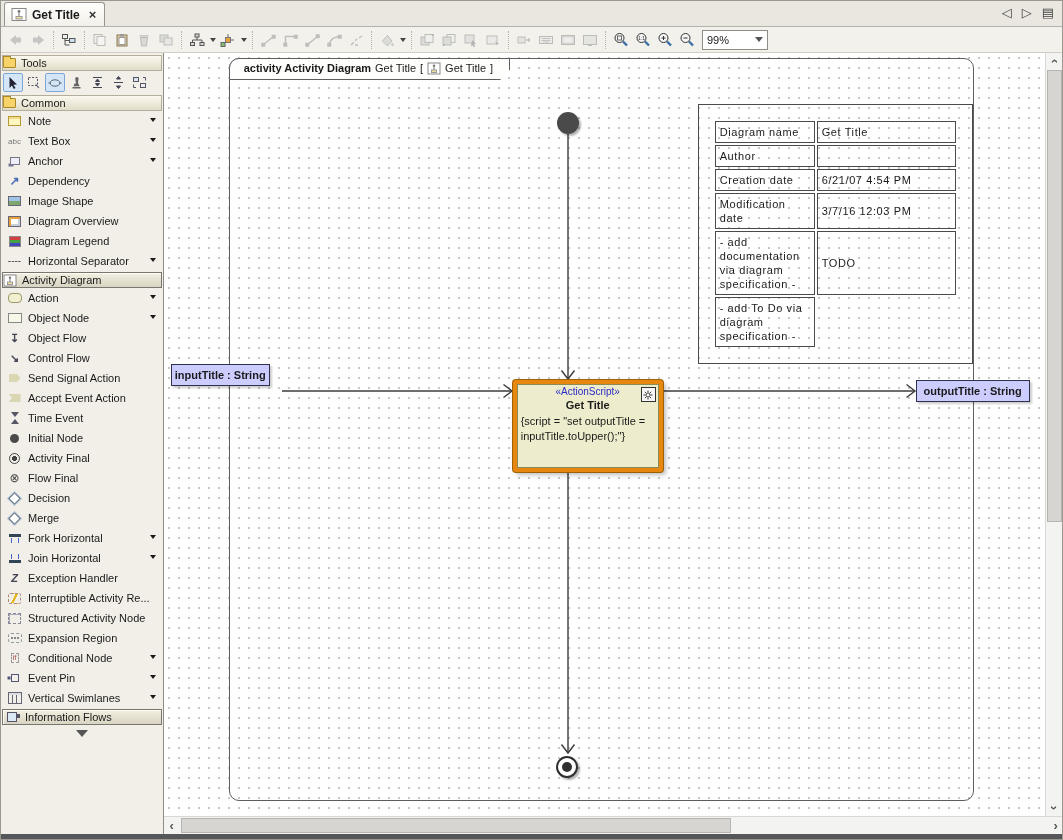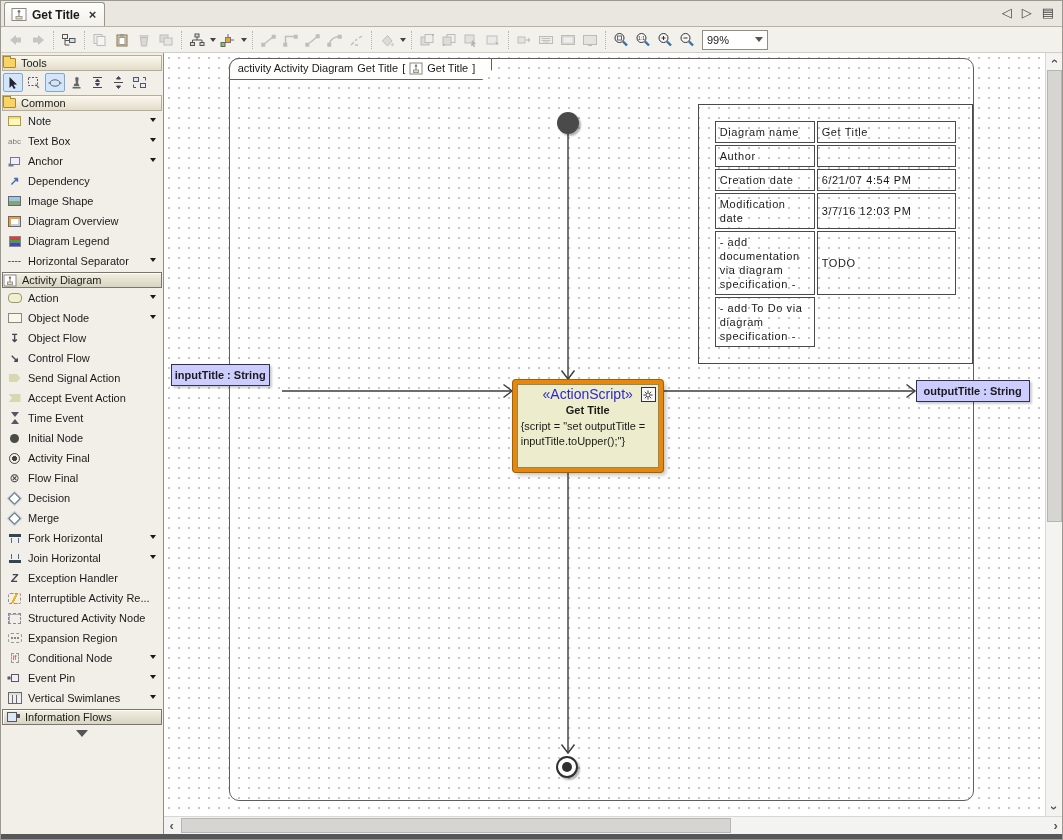--- a/index.html
+++ b/index.html
@@ -80,33 +80,33 @@
      background:linear-gradient(180deg,#DDD 0 2px,transparent 2px),linear-gradient(90deg,transparent 3px,#667 3px 4px,transparent 4px 7px,#667 7px 8px,transparent 8px);}
   .i-infoflow::before{content:"";width:8px;height:8px;border:1px solid #556;background:#DDE8F5;display:block;box-shadow:6px -1px 0 -3px #556;}
   
   .canvas-wrap{position:relative;width:900px;height:781px;background:#FFF;}
   .canvas{position:absolute;left:0;top:0;width:900px;height:763px;background:#FFF;
           background-image:radial-gradient(circle,#C6C6C6 1px,transparent 1.2px);background-size:10px 10px;overflow:hidden;}
   .frame{position:absolute;left:65px;top:5px;width:745px;height:743px;border:1px solid #5E5E5E;border-radius:10px;}
   .frame-tab{position:absolute;left:65px;top:5px;height:22px;display:flex;align-items:center;gap:4px;
              padding:0 16px 2px 8px;background:#FEFEFC;border:1px solid #5E5E5E;border-top-left-radius:10px;
              clip-path:polygon(0 0,100% 0,100% 52%,calc(100% - 10px) 100%,0 100%);font-size:11px;white-space:nowrap;}
-  .frame-tab b{font-weight:normal;}
+  .frame-tab b{font-weight:bold;margin-left:6px;}
   .conn{position:absolute;left:0;top:0;z-index:1;}
   .node{z-index:2;}
   .initial-node{position:absolute;left:393px;top:59px;width:22px;height:22px;border-radius:50%;background:#4A4A4A;
                 box-shadow:2px 2px 2px rgba(0,0,0,.3);z-index:2;}
   .final-node{position:absolute;left:392px;top:703px;width:22px;height:22px;border:2px solid #2F2F2F;border-radius:50%;
               background:#FFF;display:flex;align-items:center;justify-content:center;box-shadow:2px 2px 2px rgba(0,0,0,.3);z-index:2;}
   .final-node span{width:10px;height:10px;border-radius:50%;background:#2F2F2F;}
   .action-node{position:absolute;left:349px;top:327px;width:150px;height:92px;background:#EDEDCD;
                border:4px solid #E8870F;border-radius:3px;z-index:2;
                box-shadow:0 0 0 1px #9C6203,inset 0 0 0 1px #8B8B55,3px 3px 4px rgba(0,0,0,.25);
                padding:2px 4px;}
-  .an-stereo{text-align:center;color:#2A2AC8;font-size:14px;}
+  .an-stereo{text-align:center;color:#2A2AC8;font-size:10px;}
   .an-name{text-align:center;font-weight:bold;font-size:11px;margin-top:2px;}
   .an-script{font-size:11px;line-height:15px;margin-top:3px;}
   .gearbox{position:absolute;top:3px;right:3px;width:15px;height:15px;background:#F8F8F8;border:1px solid #333;
            display:flex;align-items:center;justify-content:center;}
   .pbox{position:absolute;height:22px;background:#CCCCFF;border:1px solid #30304F;font-weight:bold;font-size:11px;
         display:flex;align-items:center;justify-content:center;box-shadow:2px 2px 2px rgba(0,0,0,.2);z-index:3;}
   .pbox.in{left:7px;top:311px;width:99px;}
   .pbox.out{left:752px;top:327px;width:114px;}
   
   .itable{position:absolute;left:534px;top:51px;width:275px;border:1px solid #4A4A4A;padding:16px;z-index:2;

